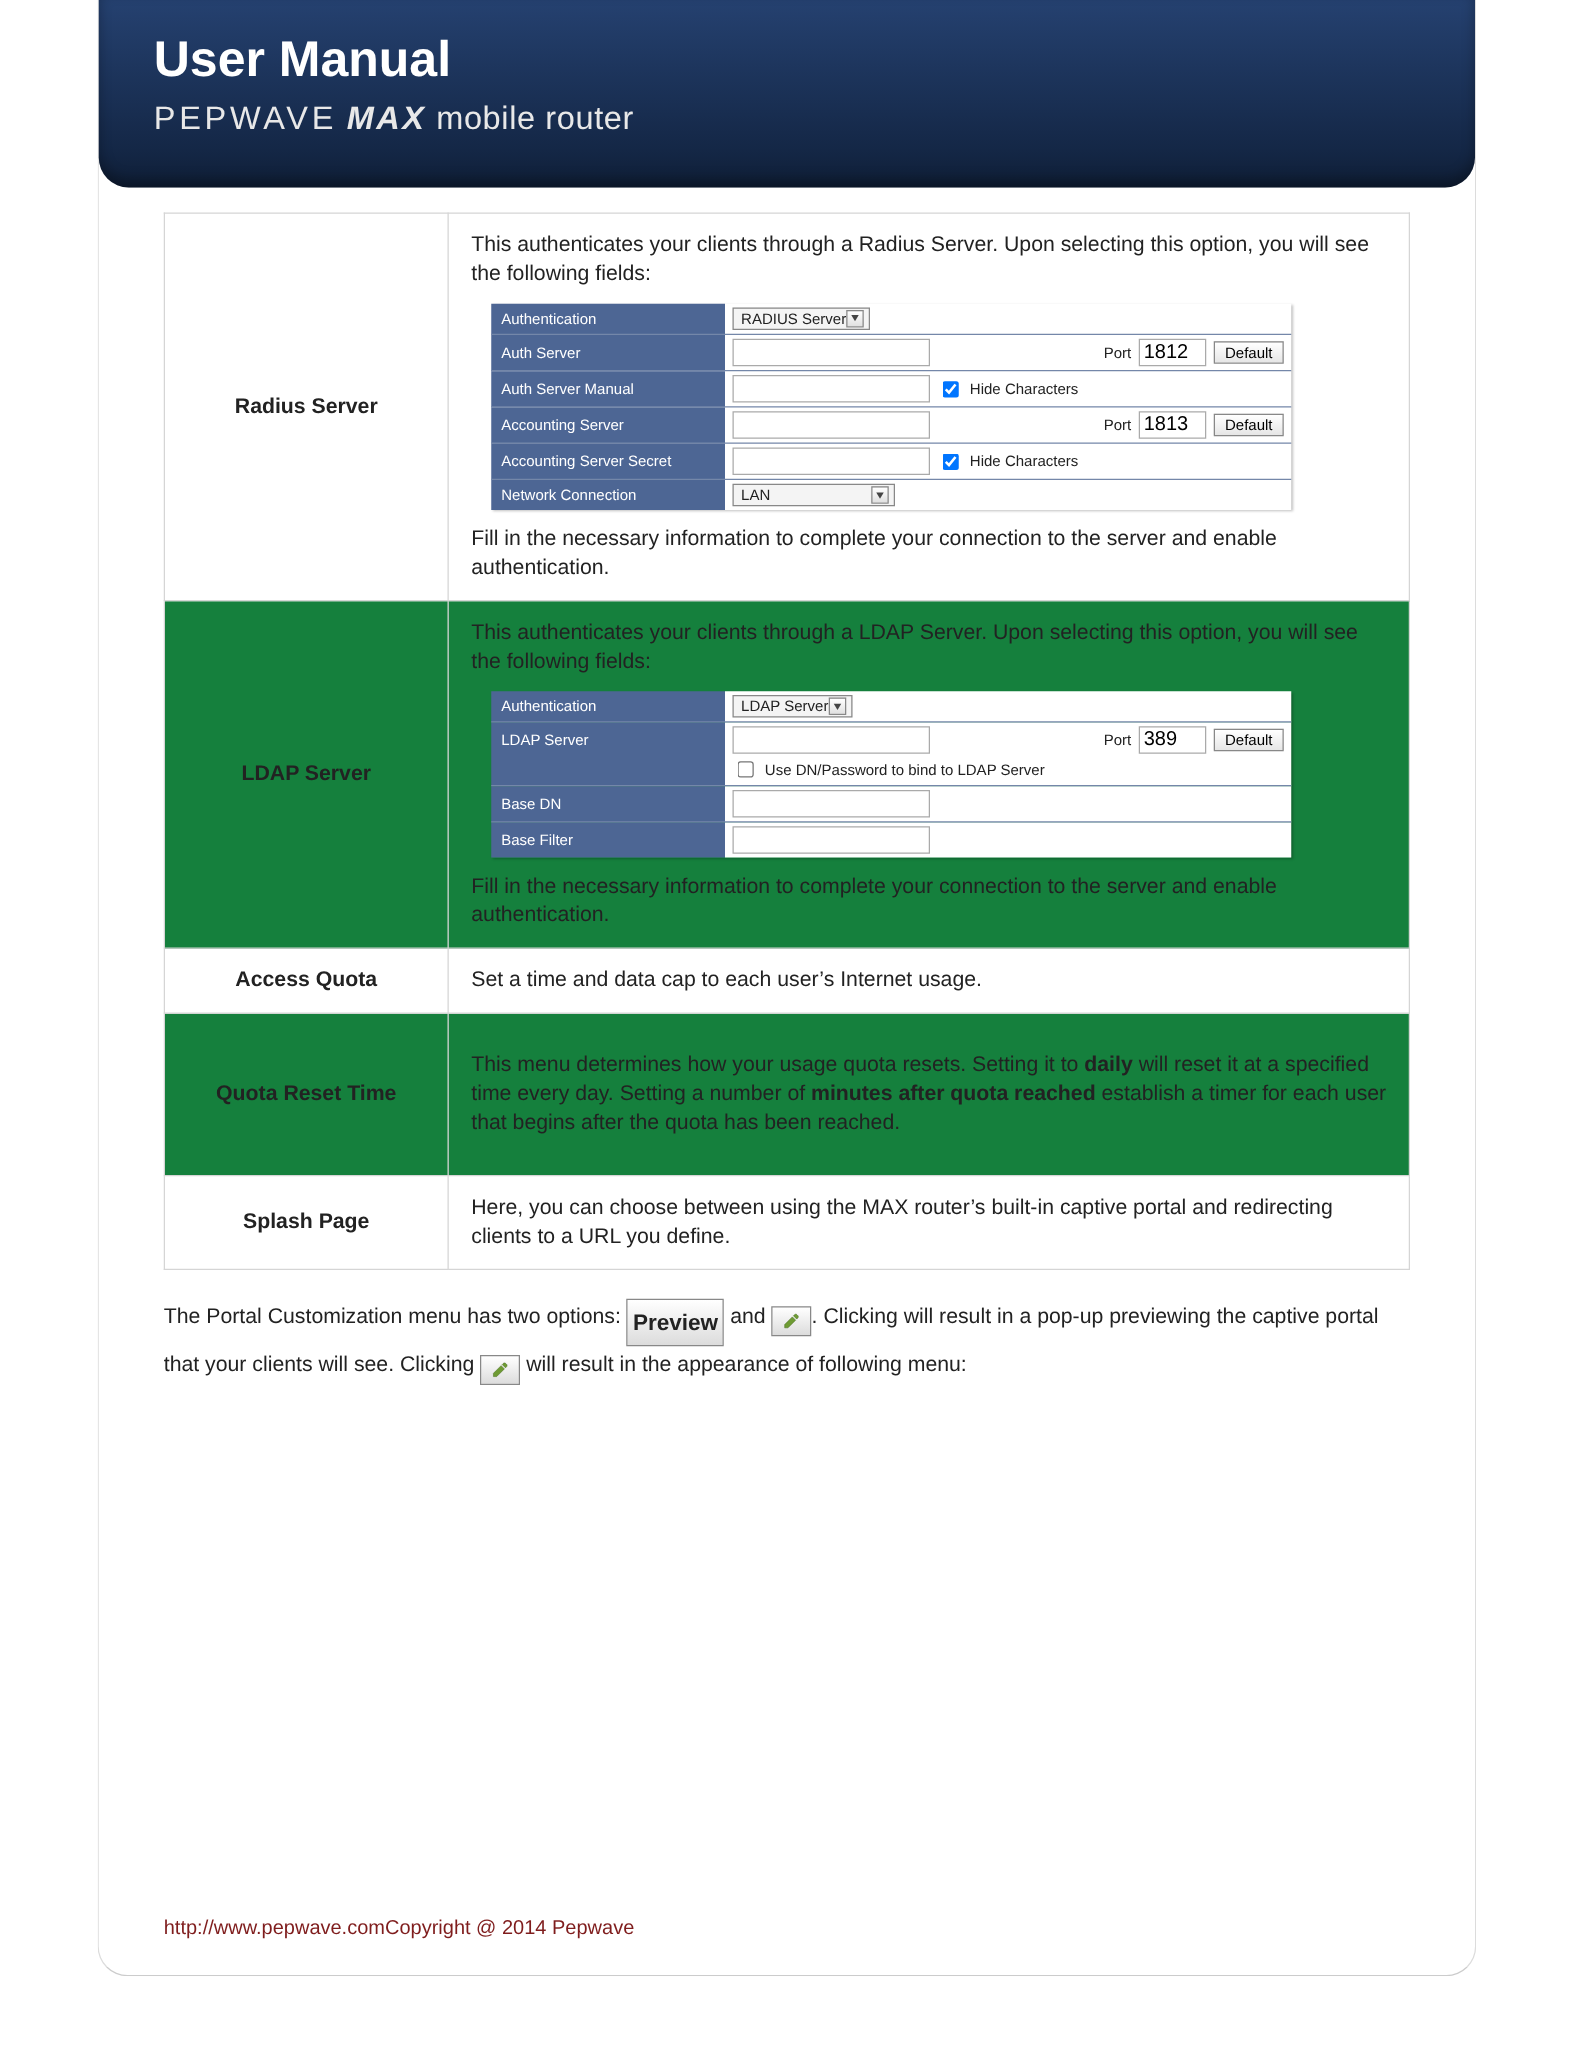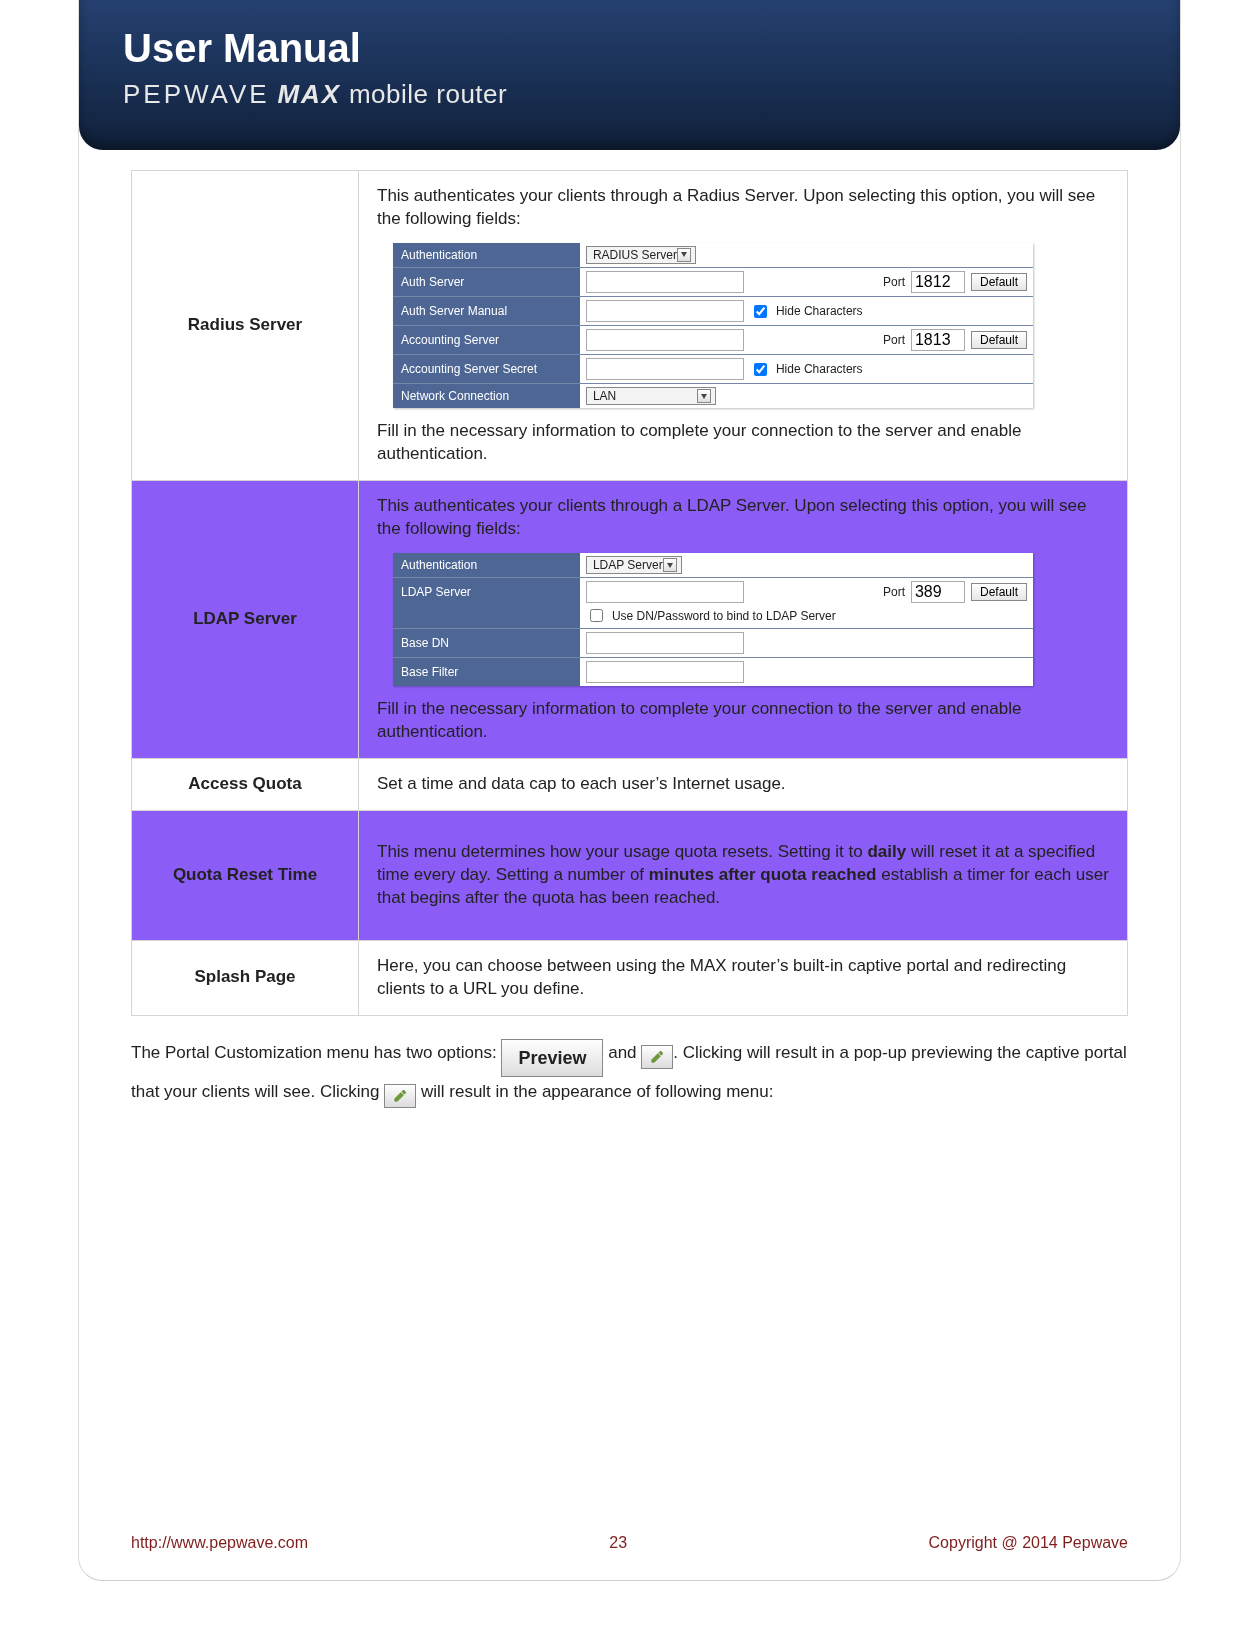--- a/index.html
+++ b/index.html
@@ -71,21 +71,21 @@
     vertical-align: middle;
     padding: 14px 18px;
     font-size: 17px;
     line-height: 1.35;
   }
   table.config > tbody > tr > td.label {
     width: 190px;
     text-align: center;
     font-weight: 700;
   }
-  table.config > tbody > tr.alt > td { background: #8b5cf6; }
+  table.config > tbody > tr.alt > td { background: #15803d; }
 
   
   table.sub {
     border-collapse: collapse;
     width: 640px;
     margin: 12px 16px;
     font-size: 12px;
     box-shadow: 1px 1px 2px rgba(0,0,0,.25);
   }
   table.sub td {
@@ -137,21 +137,21 @@
 
   .body-para {
     margin: 22px 0;
     font-size: 17px;
     line-height: 1.8;
   }
   .preview-btn {
     display:inline-block; vertical-align: -6px;
     font-family: Arial; font-weight: 700; font-size: 18px;
     background: linear-gradient(#fff,#dcdcdc);
-    border: 1px solid #888; padding: 2px 16px;
+    border: 1px solid #888; padding: 2px 4px;
   }
   .edit-icon-btn {
     display:inline-flex; align-items:center; justify-content:center;
     vertical-align:-6px;
     width: 30px; height: 22px;
     background: linear-gradient(#fff,#dcdcdc);
     border:1px solid #888;
   }
   .edit-icon-btn svg { width:14px; height:14px; }
 
@@ -342,18 +342,17 @@
             <svg viewBox="0 0 16 16">
               <path d="M2 11l7-7 3 3-7 7H2v-3z M10 3l1-1c.6-.6 1.6-.6 2.2 0l.8.8c.6.6.6 1.6 0 2.2l-1 1-3-3z" fill="#6e9b33" stroke="#4b6f22" stroke-width="0.5"></path>
             </svg>
           </span><span> will result in the appearance of following menu:</span>
       </p>
 
     </div>
 
     <div class="footer">
       <div class="left">http://www.pepwave.com</div>
-      <div class="center">23</div>
       <div class="right">Copyright @ 2014 Pepwave</div>
     </div>
 
   </div>
 </div>
 
 </body></html>

